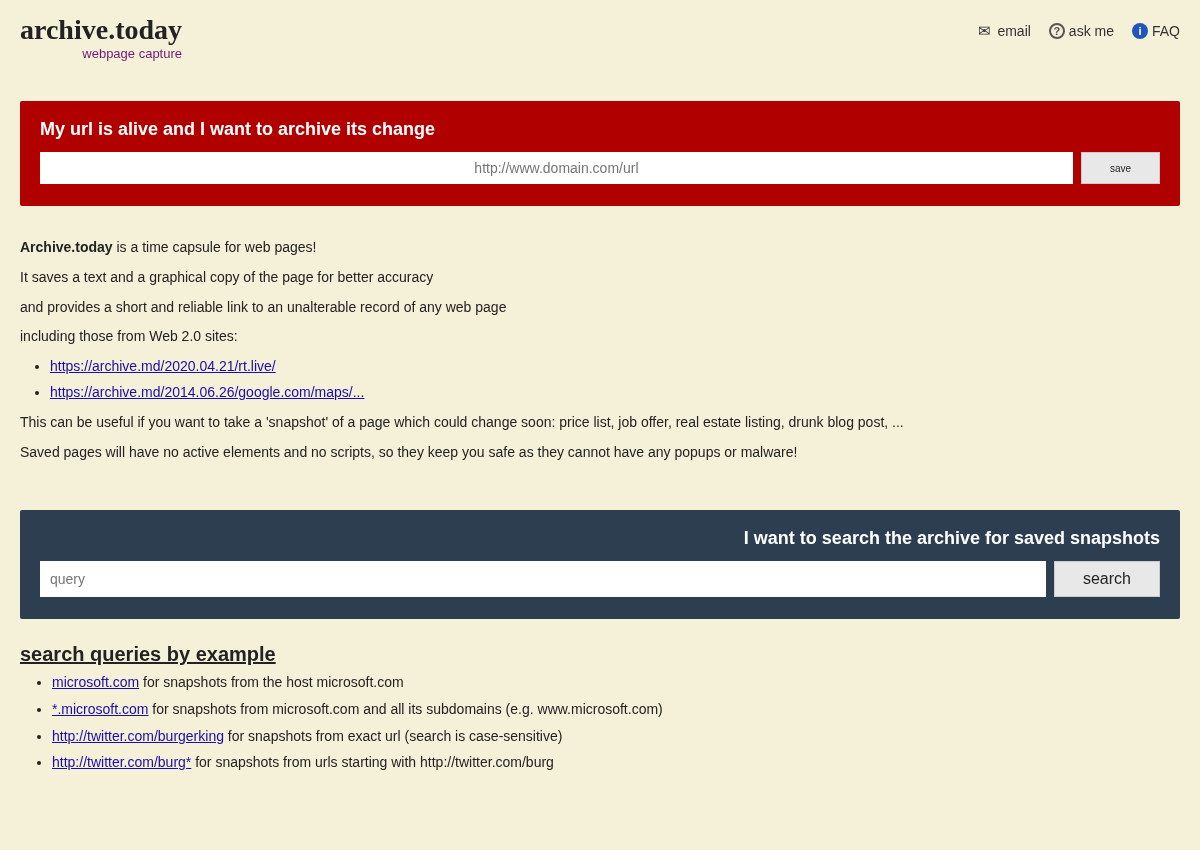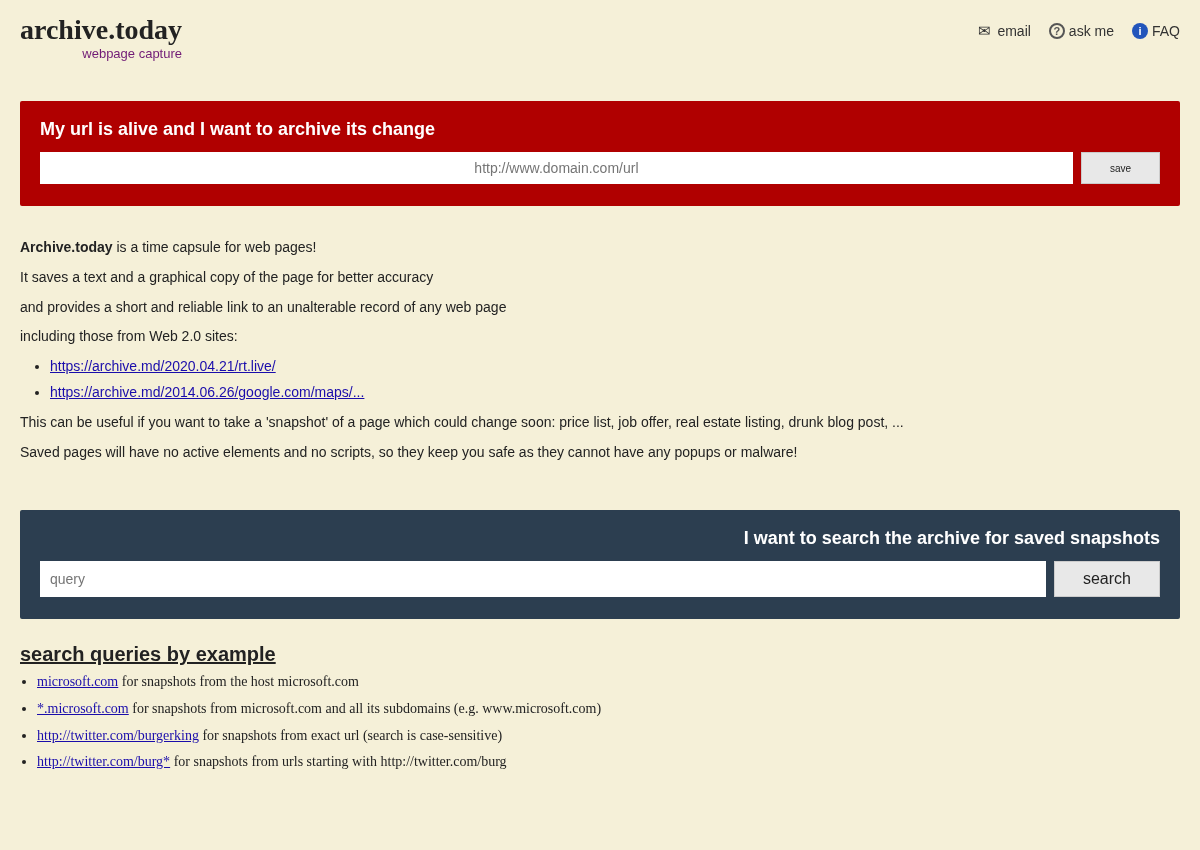--- a/index.html
+++ b/index.html
@@ -180,23 +180,22 @@
 
     .search-examples h3 {
       font-weight: bold;
       font-size: 20px;
       margin-bottom: 3px;
       color: #222;
       text-decoration: underline;
     }
 
     .search-examples ul {
-      margin-left: 17px;
+      margin-left: 32px;
       line-height: 1.9;
-      font-family: Liberation Serif, serif;
     }
 
     .search-examples ul li {
       font-size: 14px;
       color: #222;
     }
 
     .search-examples a {
       color: #1a0dab;
       text-decoration: underline;

